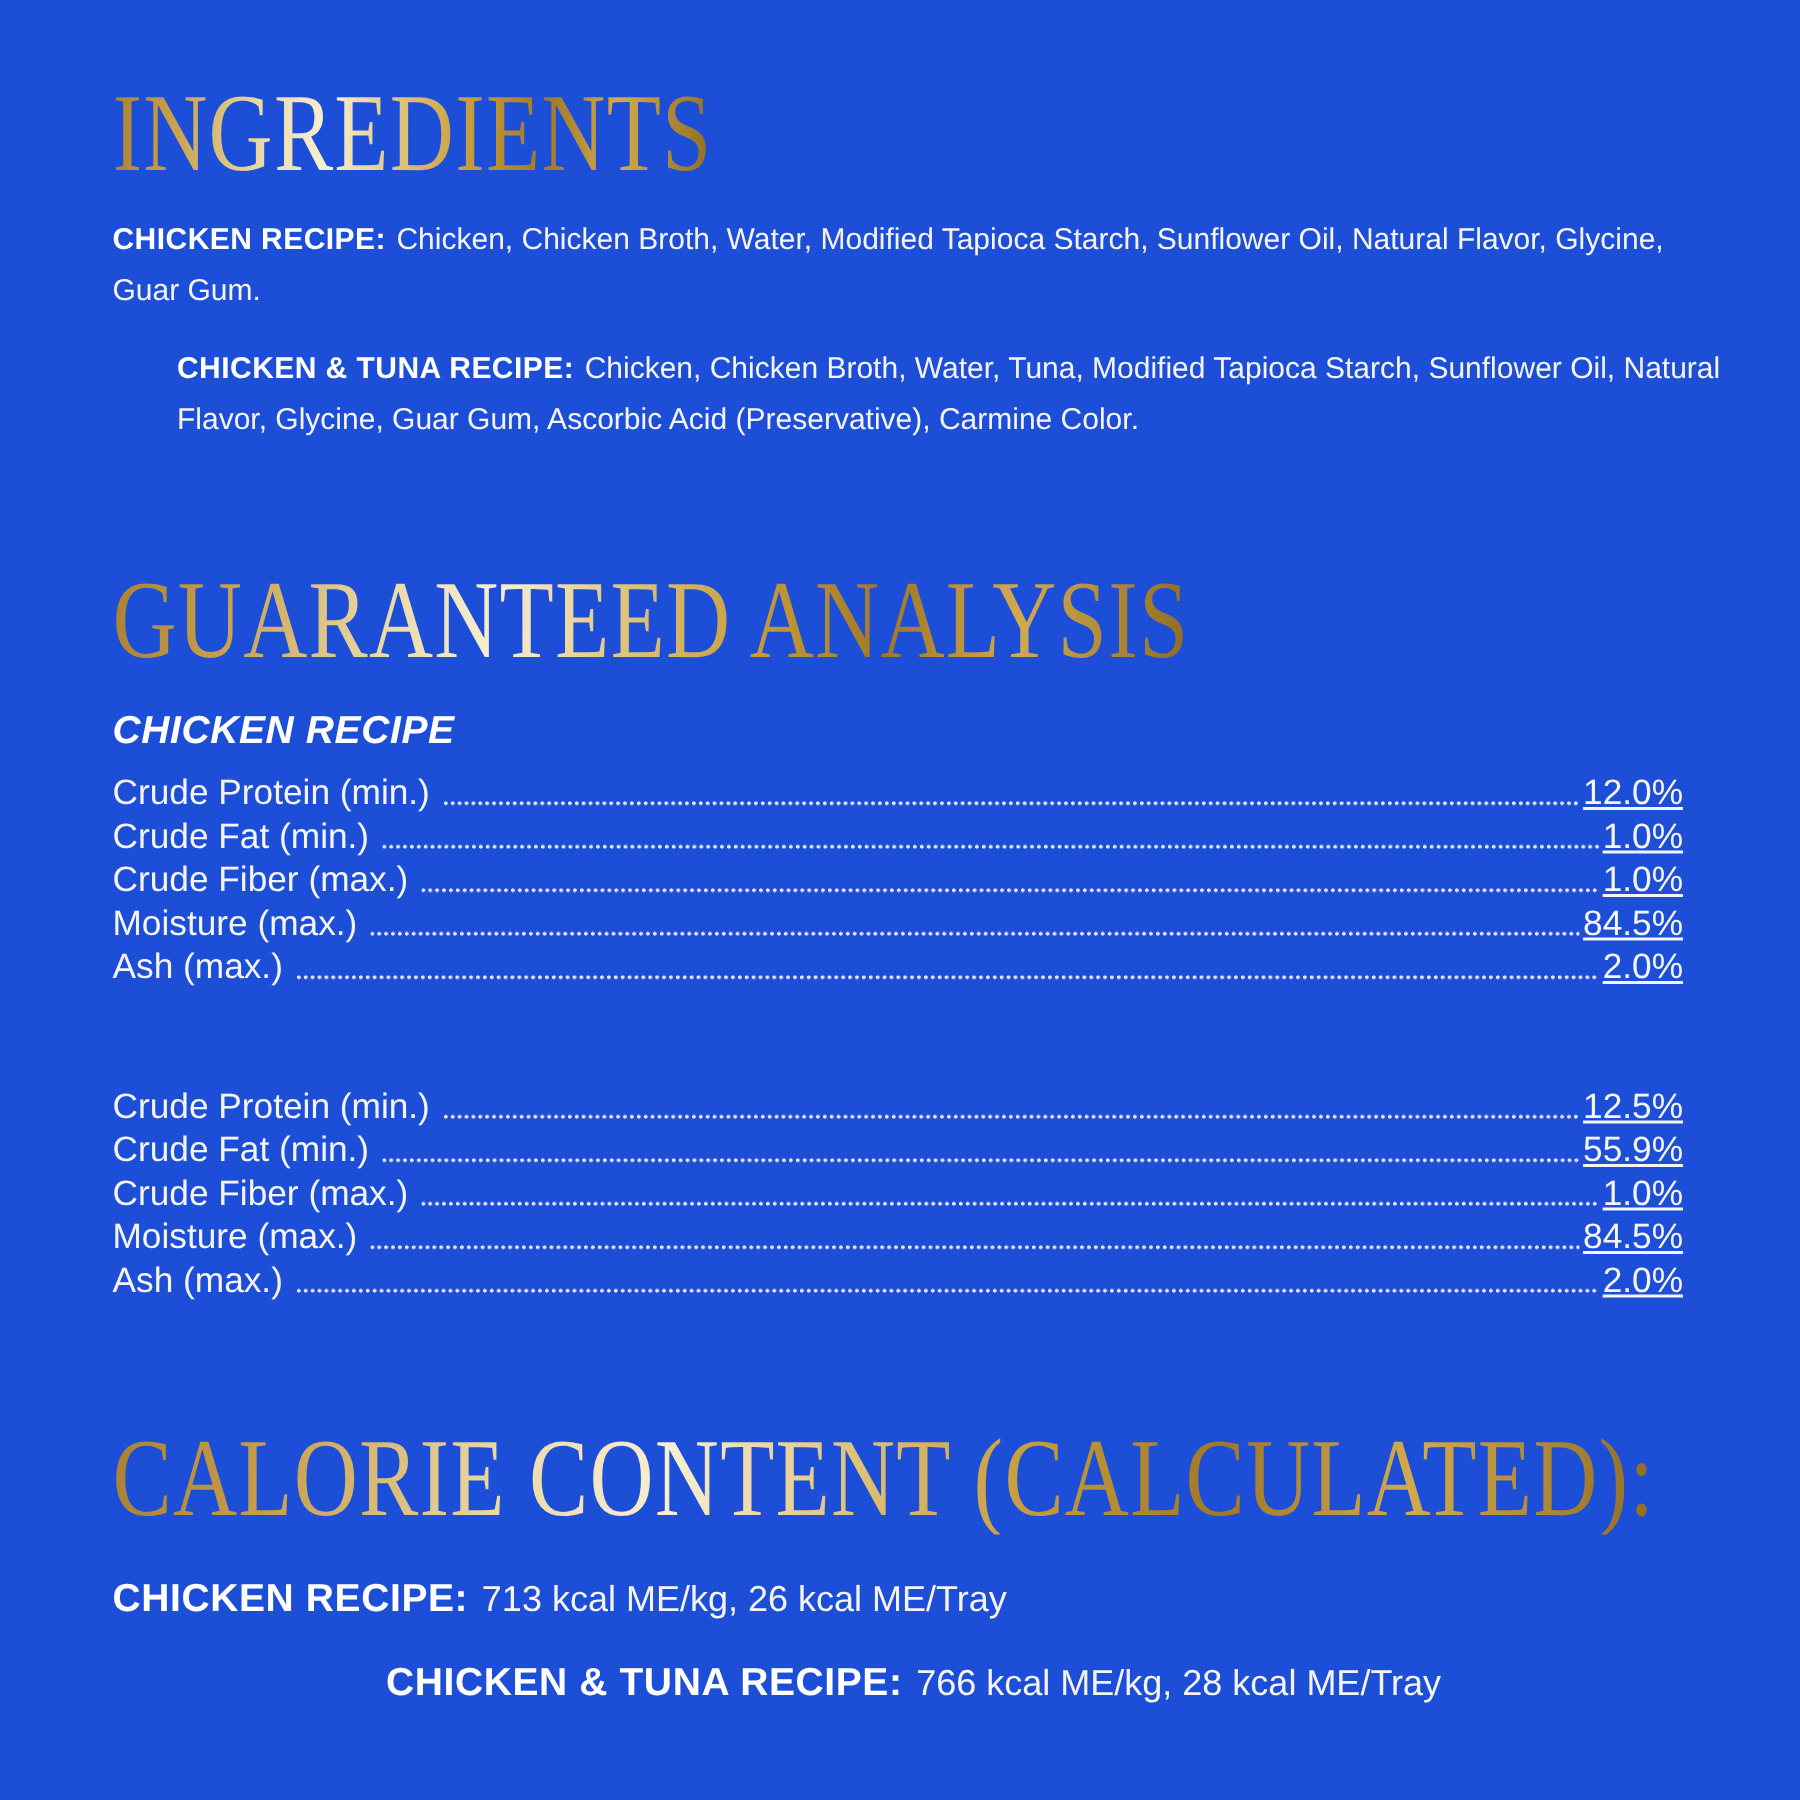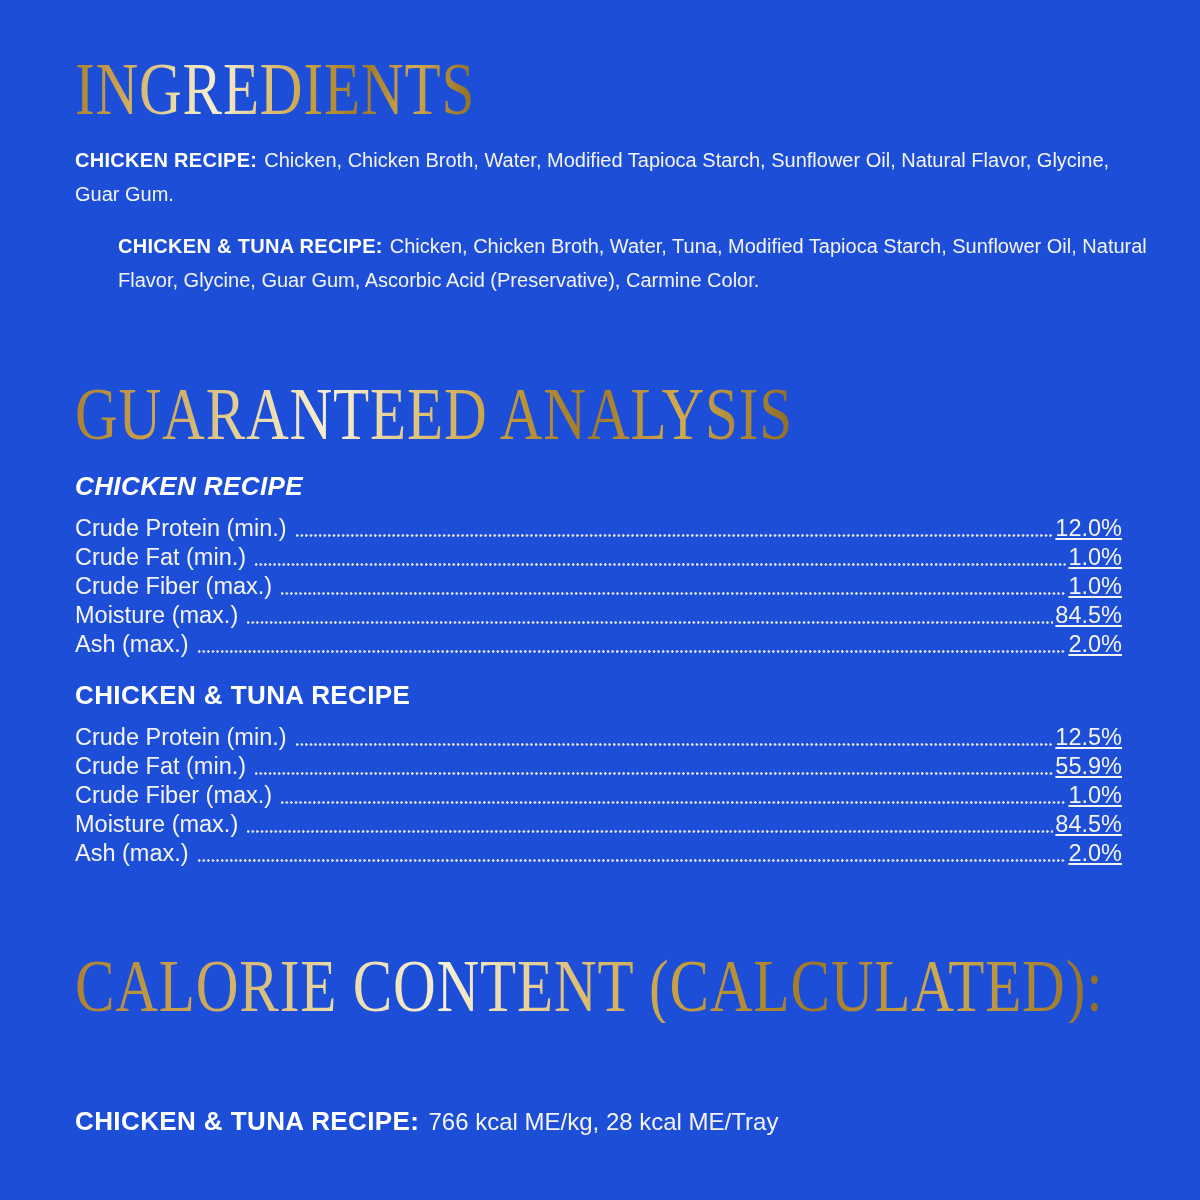--- a/index.html
+++ b/index.html
@@ -122,21 +122,21 @@
     letter-spacing: 0.4px;
     color: #ffffff;
     margin-right: 0.35em;
   }
   .cal-line .val {
     font-size: 24px;
     font-weight: 400;
     color: #f4f4f4;
   }
   #cal-chicken     { top: 1051px; }
-  #cal-chickentuna { top: 1107px; }
+  #cal-chickentuna { top: 1107px; text-align: center; }
 </style>
 </head>
 <body>
 
 <div class="page">
 
   <h1 class="gold-heading" id="h-ingredients">INGREDIENTS</h1>
 
   <p class="body-par" id="par-chicken">
     <span class="lead">CHICKEN RECIPE:</span><span>Chicken, Chicken Broth, Water, Modified Tapioca Starch, Sunflower Oil, Natural Flavor, Glycine, Guar Gum.</span>
@@ -171,21 +171,20 @@
       <span class="ga-dots"></span>
       <span class="ga-value">84.5%</span>
     </div>
     <div class="ga-row">
       <span class="ga-label">Ash (max.)</span>
       <span class="ga-dots"></span>
       <span class="ga-value">2.0%</span>
     </div>
   </div>
 
-  <h2 class="subhead" id="sub-chickentuna">CHICKEN &amp; TUNA RECIPE</h2>
 
   <div class="ga-table" id="table-chickentuna">
     <div class="ga-row">
       <span class="ga-label">Crude Protein (min.)</span>
       <span class="ga-dots"></span>
       <span class="ga-value">12.5%</span>
     </div>
     <div class="ga-row">
       <span class="ga-label">Crude Fat (min.)</span>
       <span class="ga-dots"></span>
@@ -203,18 +202,21 @@
     </div>
     <div class="ga-row">
       <span class="ga-label">Ash (max.)</span>
       <span class="ga-dots"></span>
       <span class="ga-value">2.0%</span>
     </div>
   </div>
 
   <h1 class="gold-heading" id="h-cal">CALORIE CONTENT (CALCULATED):</h1>
 
+  <p class="cal-line" id="cal-chicken">
+    <span class="lead">CHICKEN RECIPE:</span><span class="val">713 kcal ME/kg, 26 kcal ME/Tray</span>
+  </p>
 
   <p class="cal-line" id="cal-chickentuna">
     <span class="lead">CHICKEN &amp; TUNA RECIPE:</span><span class="val">766 kcal ME/kg, 28 kcal ME/Tray</span>
   </p>
 
 </div>
 
 </body></html>

